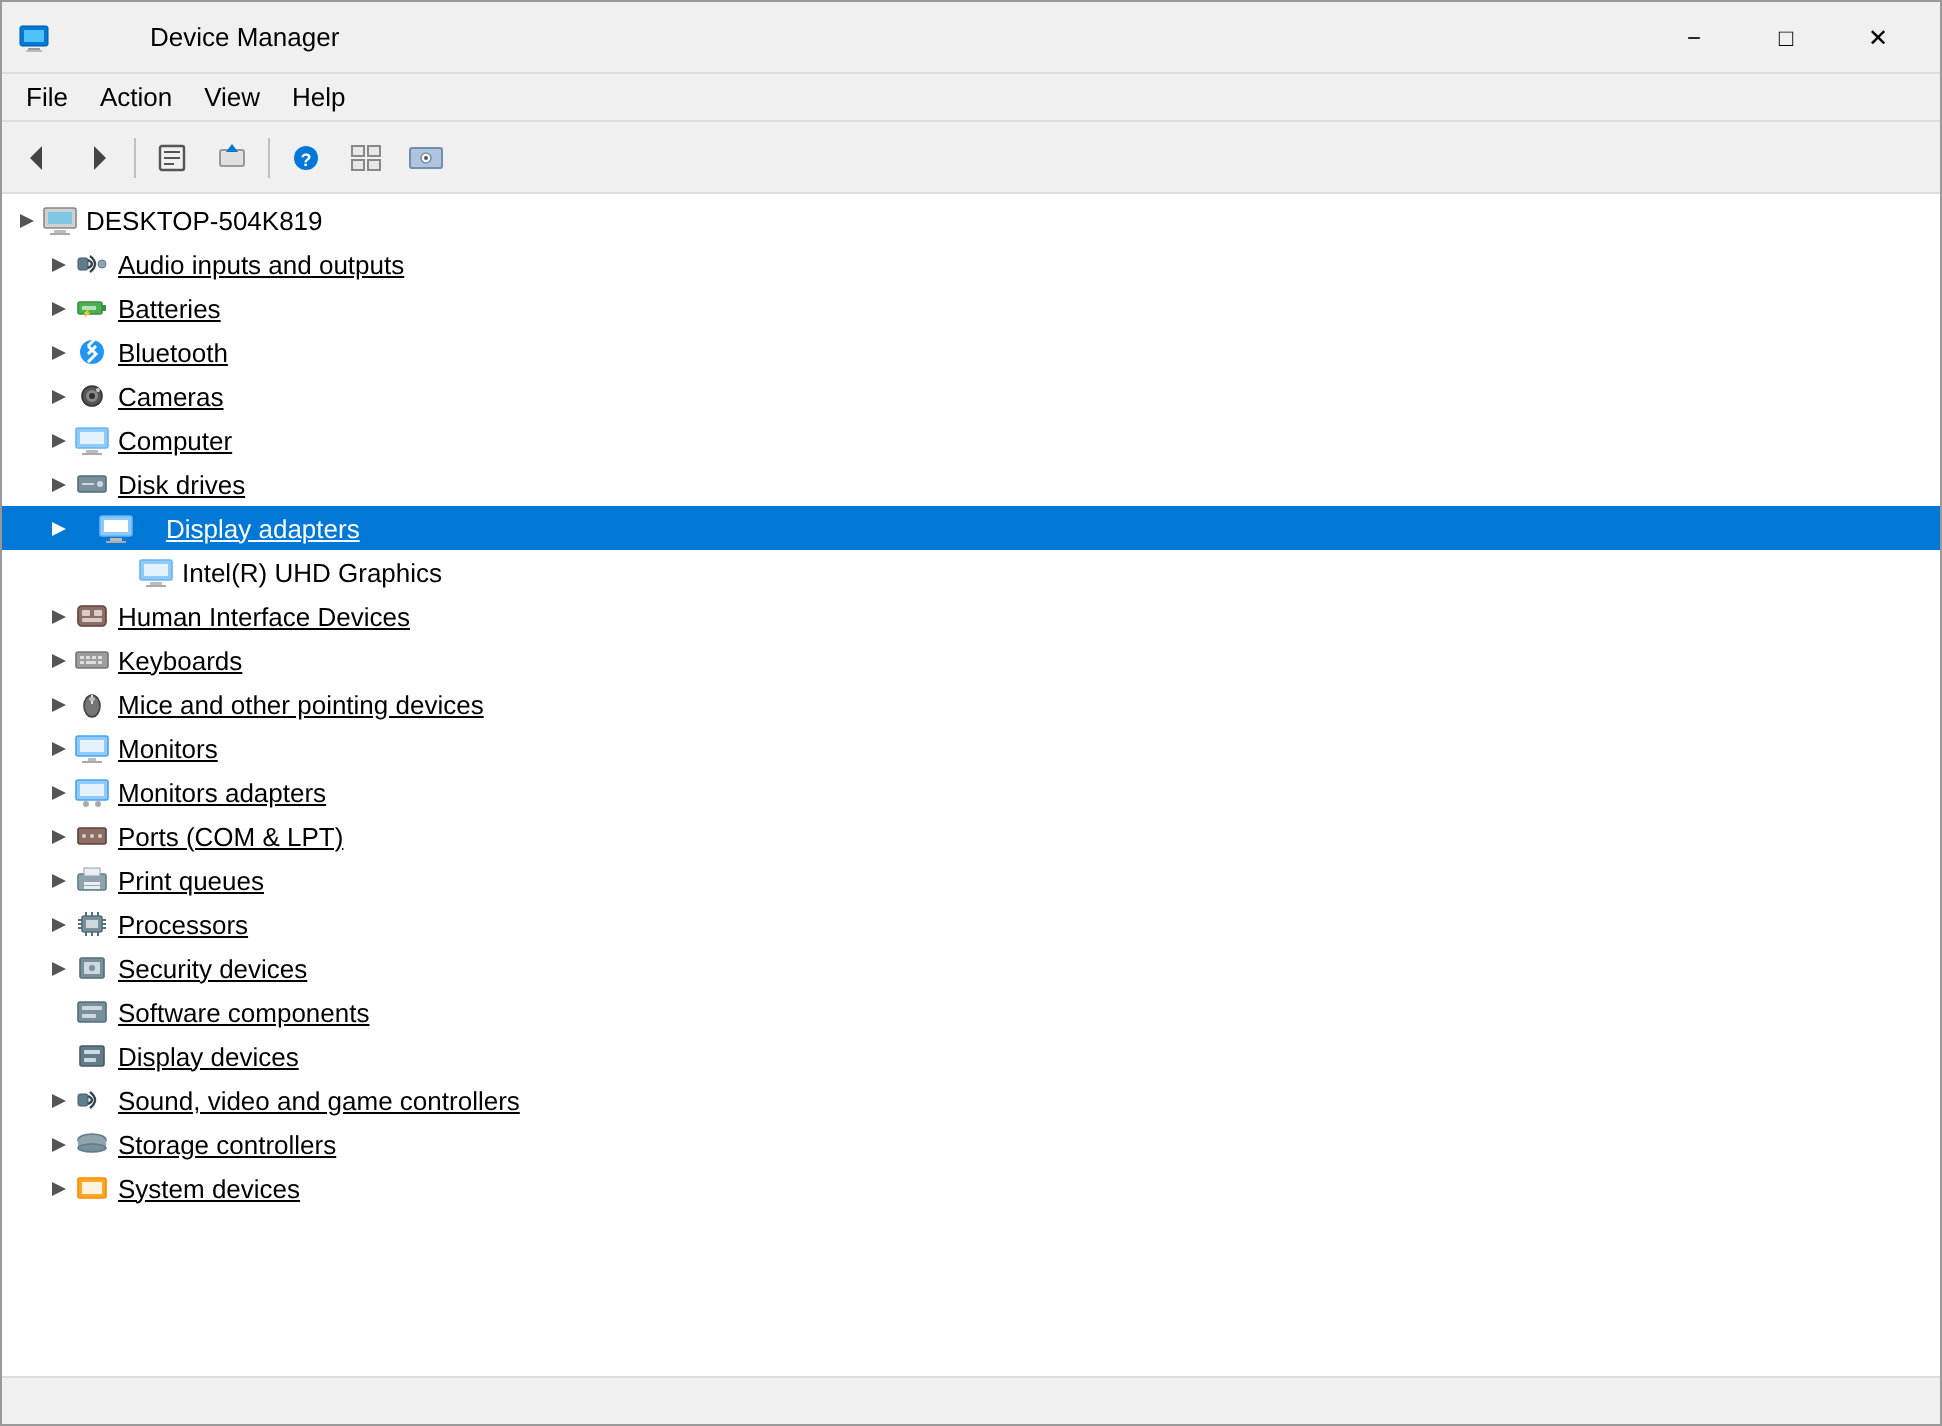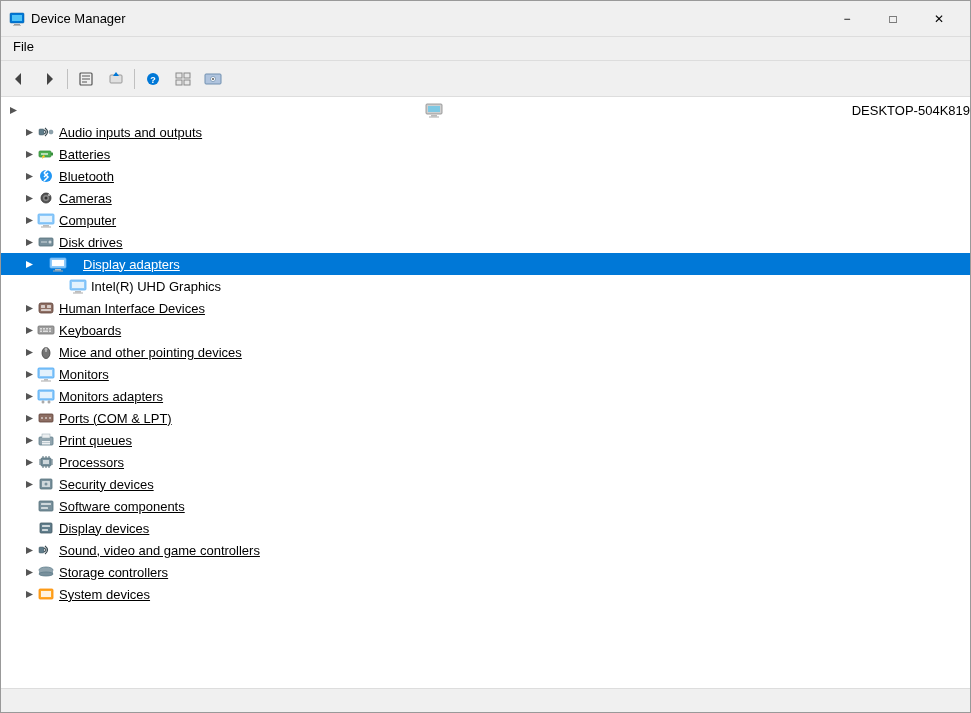--- a/index.html
+++ b/index.html
@@ -18,20 +18,21 @@
       flex-direction: column;
     }
     
     .title-bar {
       height: 36px;
       background: #f0f0f0;
       display: flex;
       align-items: center;
       padding: 0 8px;
       border-bottom: 1px solid #ddd;
+      gap: 44px;
     }
     .title-bar-icon {
       width: 16px;
       height: 16px;
       margin-right: 6px;
       display: flex;
       align-items: center;
       justify-content: center;
     }
     .title-bar-text {
@@ -54,23 +55,23 @@
       justify-content: center;
       font-size: 12px;
       color: #000;
     }
 
     
     .menu-bar {
       height: 24px;
       background: #f0f0f0;
       display: flex;
+      align-items: center;
       padding: 0 4px;
       border-bottom: 1px solid #ddd;
-      flex-direction: column;
     }
     .menu-item {
       padding: 2px 8px;
       cursor: pointer;
       font-size: 13px;
     }
 
     
     .toolbar {
       height: 36px;
@@ -139,21 +140,21 @@
       display: flex;
       align-items: center;
       justify-content: center;
       flex-shrink: 0;
     }
     .item-label {
       font-size: 13px;
     }
 
     
-    .indent-0 { padding-left: 4px; justify-content: space-between; }
+    .indent-0 { padding-left: 4px; }
     .indent-1 { padding-left: 20px; text-decoration: underline; }
     .indent-2 { padding-left: 52px; }
 
     
     .status-bar {
       height: 24px;
       background: #f0f0f0;
       border-top: 1px solid #ddd;
       display: flex;
       align-items: center;

